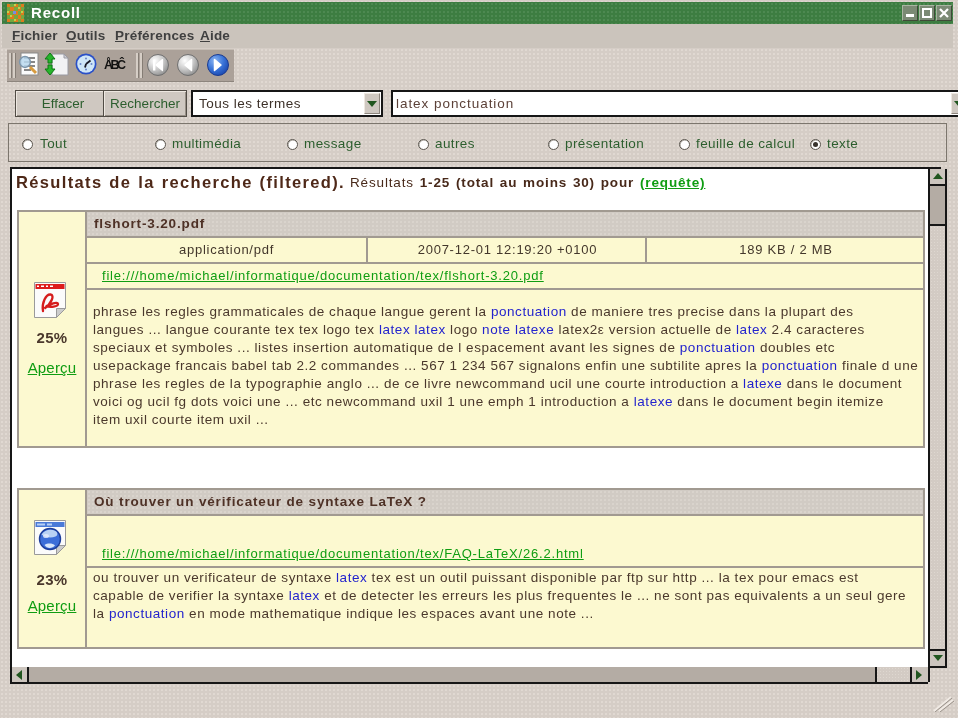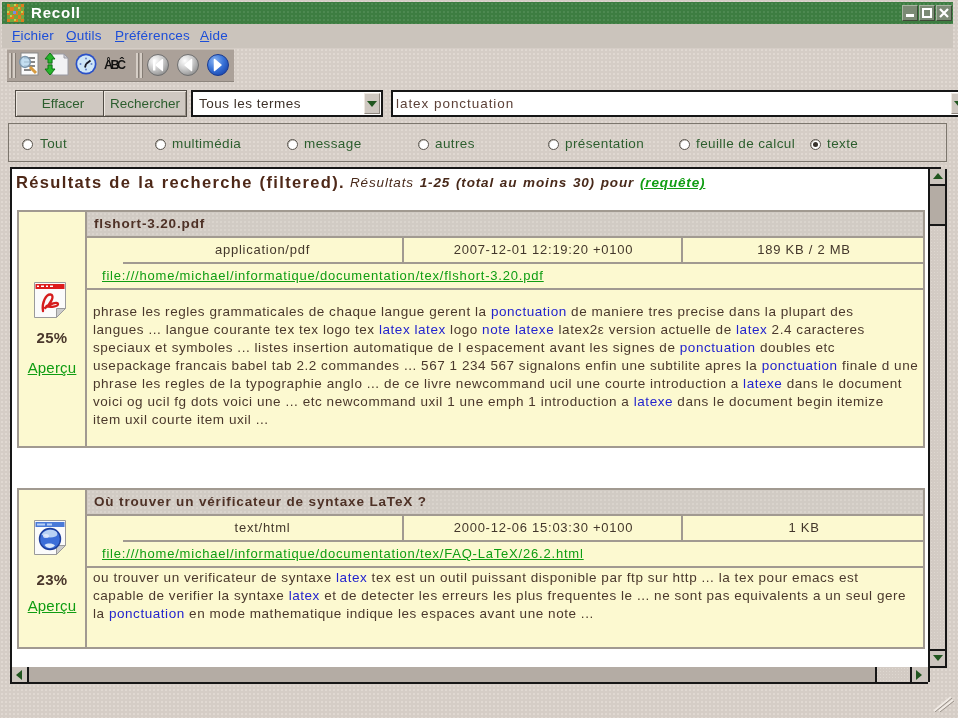--- a/index.html
+++ b/index.html
@@ -12,21 +12,21 @@
 #titlebar{position:absolute;left:2px;top:2px;width:951px;height:22px;
   background-color:#3d7d41;
   background-image:radial-gradient(#4e8a52 0.7px, rgba(0,0,0,0) 0.9px);
   background-size:4px 4px;}
 #titletext{position:absolute;left:29px;top:2px;font-size:15px;font-weight:bold;color:#ffffff;letter-spacing:0.8px;}
 .wbtn{position:absolute;top:3px;width:16px;height:16px;box-sizing:border-box;
   background:#778striped;}
 .wbtn{background:#7b8a74;border:1px solid;border-color:#aab5a2 #3f4a38 #3f4a38 #aab5a2;}
 
 #menubar{position:absolute;left:2px;top:24px;width:951px;height:24px;background:#cbc4bc;}
-.menuitem{position:absolute;top:4px;font-size:13.5px;color:#1d4ed8;letter-spacing:0.2px;}
+.menuitem{position:absolute;top:4px;font-size:13.5px;color:#404040;letter-spacing:0.2px;font-weight:bold;}
 .thandle{position:absolute;width:3px;background:linear-gradient(90deg,#d6cec6 0 2px,#857d75 2px 3px);}
 
 .btn{position:absolute;top:90px;height:27px;box-sizing:border-box;background:#cfc8c1;
   border:1px solid #514c45;box-shadow:inset 1px 1px 0 #eee8e1, inset -1px -1px 0 #978f86;
   color:#2c5e2e;font-size:13.5px;text-align:center;line-height:25px;}
 .combo{position:absolute;top:90px;height:27px;box-sizing:border-box;background:#fff;border:2px solid #161616;}
 .combotext{position:absolute;left:6px;top:4px;font-size:13.5px;color:#3c3028;letter-spacing:0.5px;}
 .comboarrow{position:absolute;right:1px;top:1px;bottom:1px;width:14px;background:#cfc8c1;
   border:1px solid;border-color:#eee8e1 #8d867e #8d867e #eee8e1;}
 .gtri-d{position:absolute;left:50%;top:50%;margin:-3px 0 0 -5px;width:0;height:0;
@@ -35,21 +35,21 @@
 #radioframe{position:absolute;left:8px;top:123px;width:939px;height:39px;box-sizing:border-box;border:1px solid #7c766d;}
 .radio{position:absolute;top:139px;width:11px;height:11px;border-radius:50%;background:#fff;
   border:1px solid #5a554e;box-sizing:border-box;box-shadow:inset 0.5px 0.5px 0 #9a948b;}
 .radio.sel::after{content:"";position:absolute;left:2px;top:2px;width:5px;height:5px;border-radius:50%;background:#38332d;}
 .rlabel{position:absolute;top:136px;font-size:13.5px;color:#2c5e2e;letter-spacing:0.4px;}
 
 #view{position:absolute;left:10px;top:167px;width:931px;height:517px;box-sizing:border-box;
   border-left:2px solid #161616;border-top:2px solid #161616;}
 #whitebox{position:absolute;left:0;top:0;width:916px;height:498px;background:#ffffff;}
 .h1{position:absolute;left:4px;top:4px;font-size:16.5px;font-weight:bold;color:#4e2818;letter-spacing:1.35px;word-spacing:1px;}
-.h2{position:absolute;left:338px;top:6px;font-size:13.5px;color:#48291a;letter-spacing:0.85px;word-spacing:1.2px;font-style:italic;}
+.h2{position:absolute;left:338px;top:6px;font-size:13.5px;color:#48291a;letter-spacing:0.85px;word-spacing:1.2px;}
 
 #vsb{position:absolute;left:916px;top:0;width:19px;height:499px;box-sizing:border-box;
   border-left:2px solid #161616;border-right:2px solid #161616;
   background-color:#d3cbc4;background-image:radial-gradient(#ded7d0 0.7px, rgba(0,0,0,0) 0.9px);background-size:3px 3px;}
 #hsb{position:absolute;left:0;top:498px;width:916px;height:17px;box-sizing:border-box;border-bottom:2px solid #161616;
   background-color:#d3cbc4;background-image:radial-gradient(#ded7d0 0.7px, rgba(0,0,0,0) 0.9px);background-size:3px 3px;}
 .sbtn{position:absolute;background:#ccc5be;}
 .sthumb{position:absolute;background:#b4aca4;}
 
 .gtri-u{position:absolute;left:50%;top:50%;margin:-3px 0 0 -5px;width:0;height:0;
@@ -60,21 +60,21 @@
   border-top:5px solid rgba(0,0,0,0);border-bottom:5px solid rgba(0,0,0,0);border-right:6px solid #20561f;}
 .gtri-r{position:absolute;left:50%;top:50%;margin:-5px 0 0 -3px;width:0;height:0;
   border-top:5px solid rgba(0,0,0,0);border-bottom:5px solid rgba(0,0,0,0);border-left:6px solid #20561f;}
 
 .rtable{position:absolute;box-sizing:border-box;border:2px solid #a19a91;background:#fcf9d0;}
 .lcol{position:absolute;left:0;top:0;bottom:0;width:68px;box-sizing:border-box;border-right:2px solid #a19a91;text-align:center;}
 .rcol{position:absolute;left:68px;top:0;right:0;bottom:0;}
 .trow{position:absolute;left:0;right:0;height:26px;box-sizing:border-box;border-bottom:2px solid #a19a91;
   background-color:#d1cbc4;background-image:radial-gradient(#dad4cd 0.7px, rgba(0,0,0,0) 0.9px);background-size:4px 4px;
   font-weight:bold;font-size:13.5px;color:#4e3126;line-height:24px;padding-left:7px;letter-spacing:0.85px;}
-.mrow{position:absolute;left:0;right:0;top:26px;height:26px;box-sizing:border-box;border-bottom:2px solid #a19a91;font-size:13px;color:#43372b;letter-spacing:0.75px;margin-left:36px;}
+.mrow{position:absolute;left:0;right:0;top:26px;height:26px;box-sizing:border-box;border-bottom:2px solid #a19a91;font-size:13px;color:#43372b;letter-spacing:0.75px;}
 .mcell{position:absolute;top:0;bottom:0;box-sizing:border-box;text-align:center;line-height:23px;}
 .urow{position:absolute;left:0;right:0;top:52px;height:26px;box-sizing:border-box;border-bottom:2px solid #a19a91;
   font-size:13px;line-height:24px;padding-left:15px;letter-spacing:0.8px;}
 .arow{position:absolute;left:0;right:0;top:78px;bottom:0;padding:13px 4px 0 6px;font-size:13.5px;line-height:18px;color:#4a382c;letter-spacing:0.55px;}
 a.grn{color:#0f9d12;text-decoration:underline;}
 .kw{color:#2323cd;}
 .pct{font-weight:bold;font-size:15px;color:#4a382c;letter-spacing:0.3px;}
 </style>
 </head>
 <body>
@@ -274,25 +274,20 @@
           <circle cx="16" cy="19" r="10.5" fill="none" stroke="#1c3d9a" stroke-width="1.4"></circle>
           <path d="M7.5 14.5 c3-4.5 9-6 14-3.5 c2.5 1.5 2.5 4.5 0 5.5 c-4.5 2-10.5 1-14-2 z" fill="#b9d2f4"></path>
           <path d="M10.5 25 c3-2 8-2 10.5 0.5 c-2.5 3-8 3.5-10.5-0.5 z" fill="#d8e6fa"></path>
           <ellipse cx="12" cy="16" rx="3" ry="2" fill="#e6eefc" opacity="0.8"></ellipse>
         </svg>
         <div class="pct" style="position:absolute;left:0;width:66px;top:81px">23%</div>
         <a class="grn" style="position:absolute;left:0;width:66px;top:107px;font-size:15px;letter-spacing:0.2px">Aperçu</a>
       </div>
       <div class="rcol">
         <div class="trow">Où trouver un vérificateur de syntaxe LaTeX ?</div>
-        <div class="mrow">
-          <div class="mcell" style="left:0;width:281px;border-right:2px solid #a19a91">text/html</div>
-          <div class="mcell" style="left:283px;width:277px;border-right:2px solid #a19a91">2000-12-06 15:03:30 +0100</div>
-          <div class="mcell" style="left:562px;right:0">1 KB</div>
-        </div>
         <div class="urow"><a class="grn" href="#">file:///home/michael/informatique/documentation/tex/FAQ-LaTeX/26.2.html</a></div>
         <div class="arow" style="padding-top:1px">ou trouver un verificateur de syntaxe <span class="kw">latex</span> tex est un outil puissant disponible par ftp sur http ... la tex pour emacs est<br>
 capable de verifier la syntaxe <span class="kw">latex</span> et de detecter les erreurs les plus frequentes le ... ne sont pas equivalents a un seul gere<br>
 la <span class="kw">ponctuation</span> en mode mathematique indique les espaces avant une note ...</div>
       </div>
     </div>
 
     <div id="vsb">
       <div class="sbtn" style="left:0;top:0;width:15px;height:17px;border-bottom:2px solid #161616;box-sizing:border-box">
           <div class="gtri-u" style="margin-top:-4px"></div>

